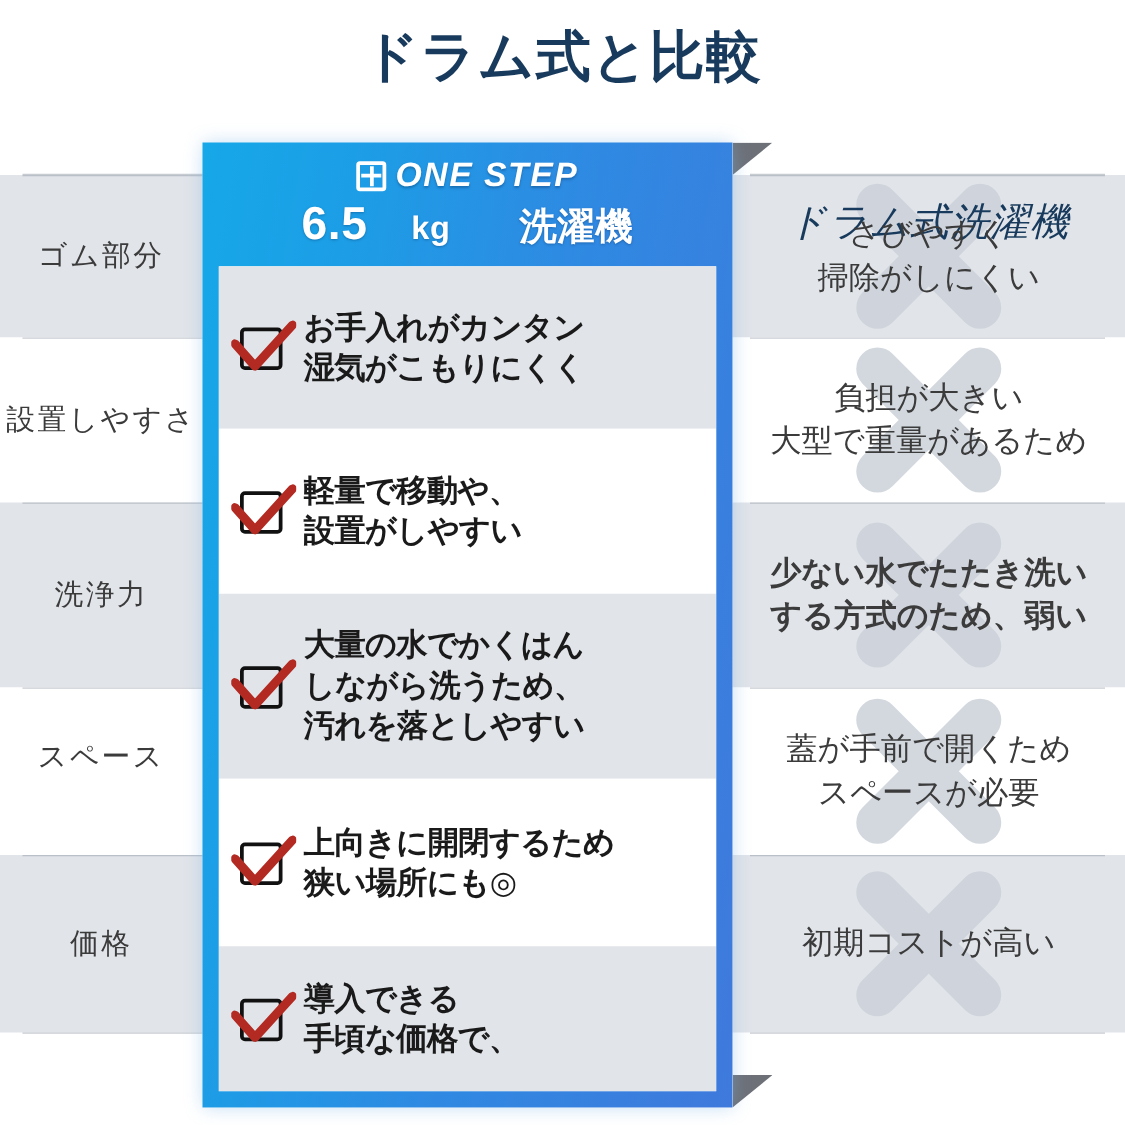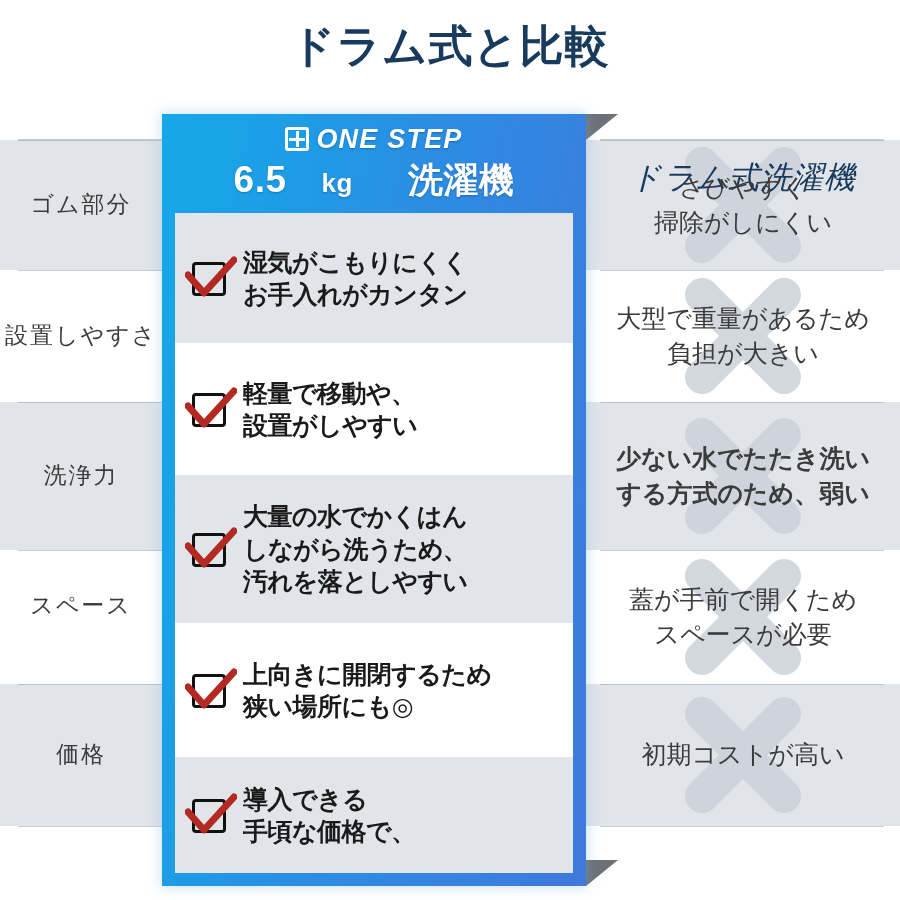--- a/index.html
+++ b/index.html
@@ -123,21 +123,21 @@
   #brand-name{
     font-size:27px;font-weight:bold;letter-spacing:1.2px;
     font-style:italic;
   }
   #capacity-line{
     font-size:34px;font-weight:bold;letter-spacing:.5px;
     display:flex;align-items:baseline;gap:35px;
   }
   #cap-num{font-size:37px;}
   #cap-unit{font-size:26px;}
-  #cap-word{font-size:35px;margin-left:20px;}
+  #cap-word{font-size:30px;margin-left:20px;}
 
   #panel-card{
     position:absolute;left:13px;top:99px;width:398px;height:660px;
     background:#ffffff;
     overflow:hidden;
   }
   .mid-row{
     display:flex;align-items:center;
     padding-left:10px;box-sizing:border-box;
     width:398px;
@@ -186,22 +186,22 @@
         <div>設置</div>
         <div>しやすさ</div>
       </div>
       <div class="cell-mid" style="height: 132px;"></div>
       <div class="cell-right stripe-white" style="height: 132px;">
         <div class="xmark">
           <span class="bar a"></span>
           <span class="bar b"></span>
         </div>
         <div class="txt">
+          <div>負担が大きい</div>
           <div>大型で重量があるため</div>
-          <div>負担が大きい</div>
         </div>
       </div>
     </div>
     <div class="hline l" style="top: 130px;"></div>
     <div class="hline r" style="top: 130px;"></div>
     <div class="row" style="top: 262px; height: 148px;">
       <div class="cell-label stripe-grey" style="height: 148px;">
         <div>洗浄力</div>
       </div>
       <div class="cell-mid" style="height: 148px;"></div>
@@ -276,22 +276,22 @@
   </div>
   <div id="panel-card">
       <div class="mid-row stripe-grey" style="height: 130px;">
         <div class="check">
           <span class="box"></span>
           <svg width="52" height="52" viewBox="0 0 52 52">
             <path d="M3 23 L19 41 L49 8" fill="none" stroke="#b32a22" stroke-width="7" stroke-linecap="round" stroke-linejoin="round"></path>
           </svg>
         </div>
         <div class="mid-text">
+          <div>お手入れがカンタン</div>
           <div>湿気がこもりにくく</div>
-          <div>お手入れがカンタン</div>
         </div>
       </div>
       <div class="mid-row stripe-white" style="height: 132px;">
         <div class="check">
           <span class="box"></span>
           <svg width="52" height="52" viewBox="0 0 52 52">
             <path d="M3 23 L19 41 L49 8" fill="none" stroke="#b32a22" stroke-width="7" stroke-linecap="round" stroke-linejoin="round"></path>
           </svg>
         </div>
         <div class="mid-text">

